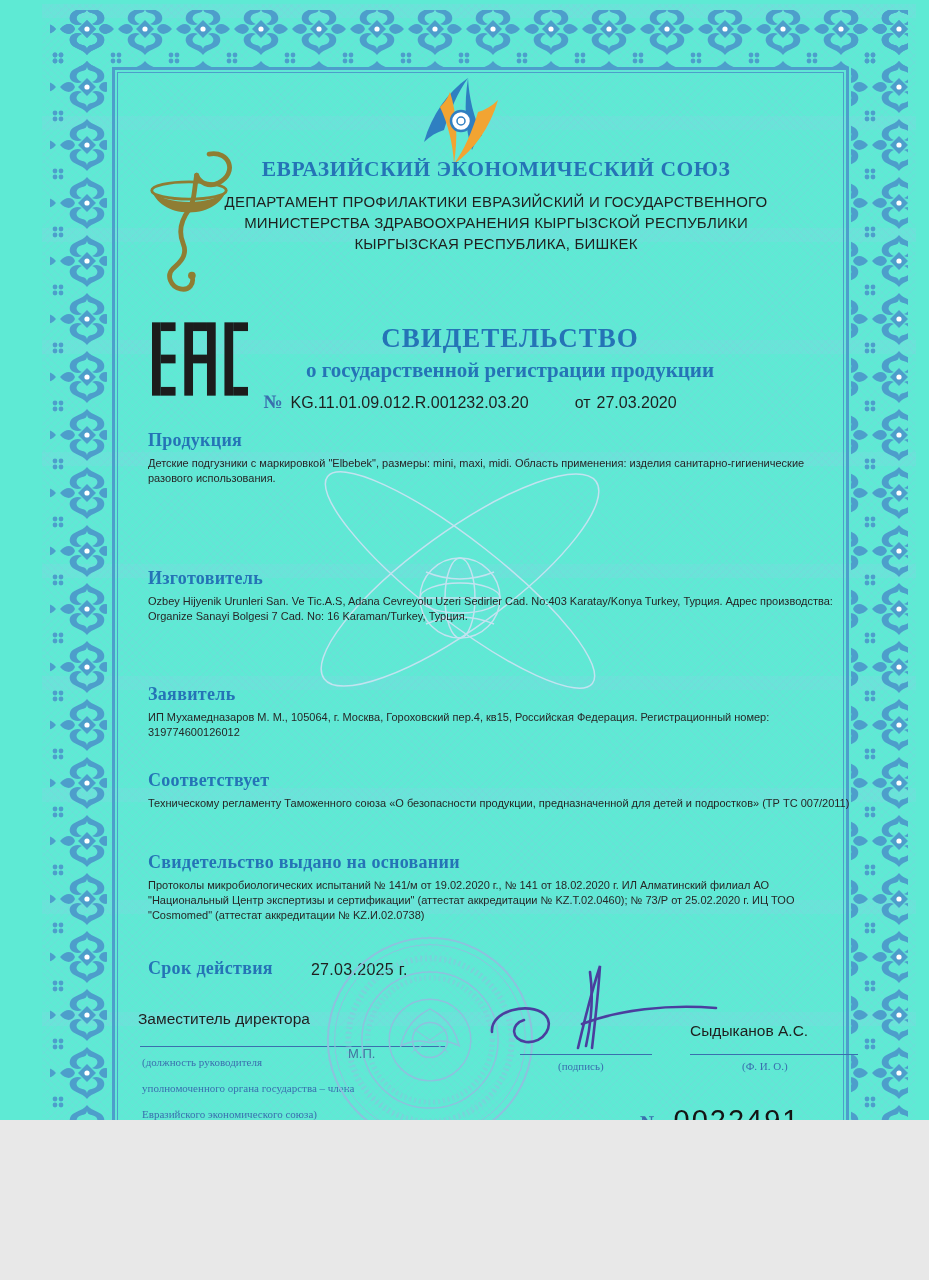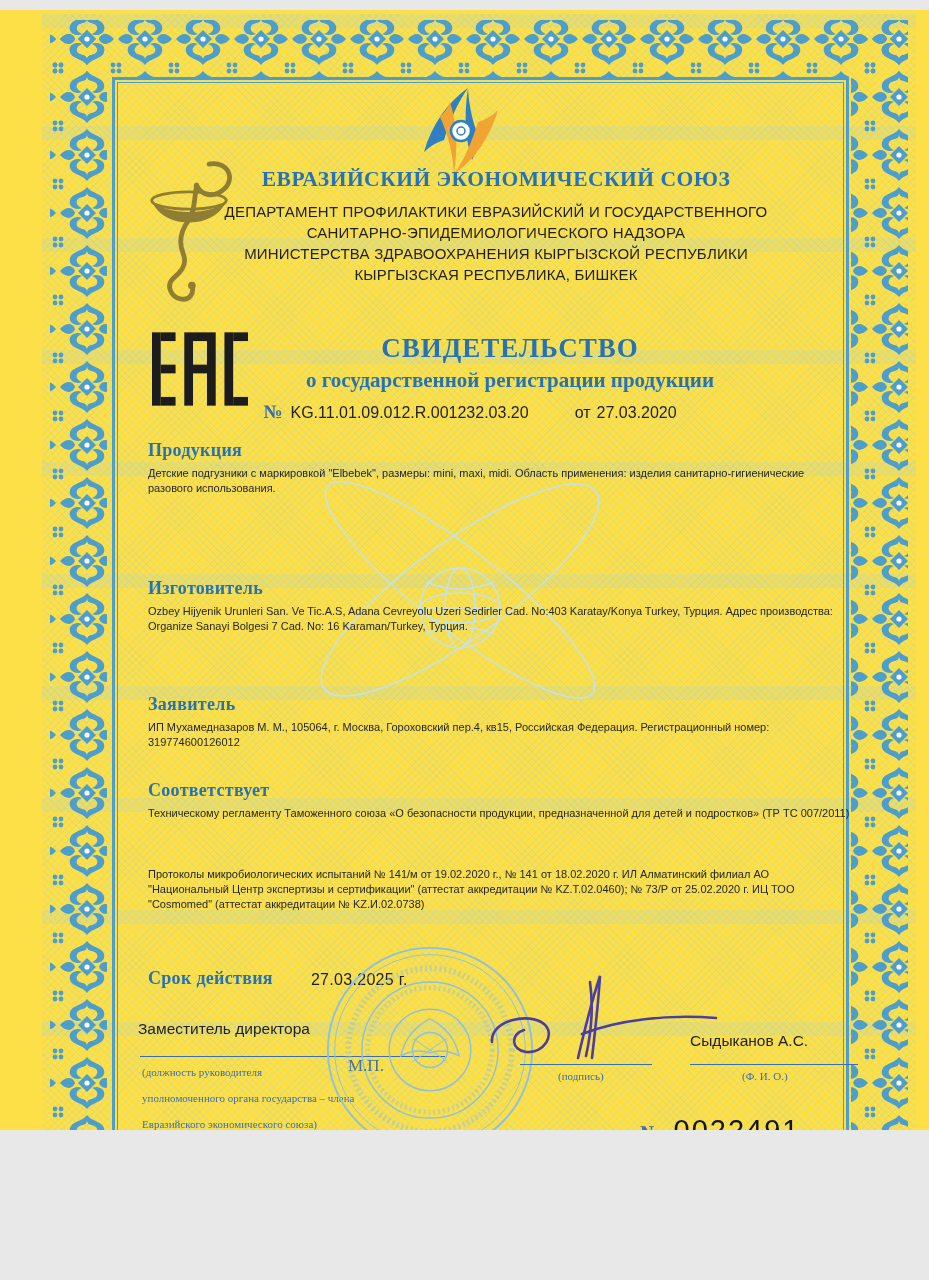--- a/index.html
+++ b/index.html
@@ -1,18 +1,18 @@
 <!DOCTYPE html>
 <html style="--orn: #4d9ecb; --headblue: #2573b6; --noteblue: #3a6fae; --ink: #262626; --stamp: #8ec1de; --sig: #4b3e9e; --gold: #8f7d33; --eac: #1c1c1c; --eaeu_blue: #2f7fc1; --eaeu_orange: #f2a432;"><head>
 <meta charset="utf-8">
 <style>
   html,body{margin:0;padding:0;background:#e8e8e8;}
   .page{
-    position:relative;width:929px;height:1120px;margin:10px auto;
-    background:#fde047;overflow:hidden;
+    position:relative;width:929px;height:1120px;margin:0 auto;
+    background:#5eead4;overflow:hidden;
     font-family:"Liberation Sans",sans-serif;color:var(--ink);
   }
   .texture{
     position:absolute;left:42px;top:4px;width:874px;height:1238px;
     background:
       repeating-linear-gradient(45deg, rgba(140,195,225,0.16) 0 1px, transparent 1px 5px),
       repeating-linear-gradient(-45deg, rgba(140,195,225,0.16) 0 1px, transparent 1px 5px),
       repeating-linear-gradient(180deg, rgba(150,205,235,0.18) 0 14px, rgba(255,255,255,0) 14px 112px);
   }
   .border-svg{position:absolute;left:0;top:0;}
@@ -42,21 +42,21 @@
   .section{position:absolute;left:148px;width:702px;}
   .sec-h{font-family:"Liberation Serif",serif;font-weight:bold;font-size:18px;color:var(--headblue);letter-spacing:0.3px;}
   .sec-b{margin:5px 0 0 0;font-size:11px;line-height:1.38;color:#262626;}
   .validity-date{display:inline-block;margin-left:38px;font-family:"Liberation Sans",sans-serif;font-weight:normal;font-size:16px;color:#1f1f1f;vertical-align:-1px;}
 
   .sig-left-title{position:absolute;left:138px;top:1010px;font-size:15.5px;color:#1f1f1f;}
   .uline{position:absolute;border-bottom:1px solid var(--noteblue);height:0;}
   .small-note{font-family:"Liberation Serif",serif;font-size:11px;color:var(--noteblue);position:absolute;}
   .sig-name{position:absolute;left:690px;top:1022px;width:170px;text-align:left;font-size:15.5px;color:#1f1f1f;}
   .stamp-wrap{position:absolute;left:323px;top:933px;z-index:2;}
-  .mp-label{position:absolute;left:348px;top:1046px;font-family:Liberation Serif, serif;font-size:17px;color:#41759e;z-index:3;}
+  .mp-label{position:absolute;left:348px;top:1046px;font-family:Liberation Sans, sans-serif;font-size:13px;color:#41759e;z-index:3;}
   .sig-wrap{position:absolute;left:478px;top:958px;z-index:3;}
 
   .doc-number{position:absolute;left:640px;top:1104px;z-index:3;}
   .doc-number .num-sign{font-size:21px;}
   .doc-number .digits{font-size:29px;color:#141414;letter-spacing:2px;}
 </style>
 </head>
 <body>
 
 <div class="page">
@@ -119,21 +119,20 @@
       </g>
       <ellipse cx="45" cy="52" rx="39" ry="9" fill="none" stroke="var(--gold)" stroke-width="3"></ellipse>
       <path d="M6 52 C18 68 72 68 84 52 C80 64 66 75 45 75 C24 75 10 64 6 52 Z" fill="var(--gold)"></path>
       <circle cx="48" cy="141" r="4" fill="var(--gold)"></circle>
     </svg>
 
     <div class="hdr-block">
       <div class="union-title">ЕВРАЗИЙСКИЙ ЭКОНОМИЧЕСКИЙ СОЮЗ</div>
       <div class="dept">
         <div>ДЕПАРТАМЕНТ ПРОФИЛАКТИКИ ЕВРАЗИЙСКИЙ И ГОСУДАРСТВЕННОГО</div>
-        <div>САНИТАРНО-ЭПИДЕМИОЛОГИЧЕСКОГО НАДЗОРА</div>
         <div>МИНИСТЕРСТВА ЗДРАВООХРАНЕНИЯ КЫРГЫЗСКОЙ РЕСПУБЛИКИ</div>
         <div>КЫРГЫЗСКАЯ РЕСПУБЛИКА, БИШКЕК</div>
       </div>
     </div>
 
 
     <svg style="position:absolute;left:152px;top:318px;" width="96" height="82" viewBox="0 0 110 84" aria-hidden="true">
       <g fill="var(--eac)">
         <rect x="0" y="0" width="10" height="84"></rect>
         <rect x="10" y="0" width="17" height="10"></rect>
@@ -172,20 +171,21 @@
       <div class="sec-h">Заявитель</div>
       <p class="sec-b">ИП Мухамедназаров М. М., 105064, г. Москва, Гороховский пер.4, кв15, Российская Федерация. Регистрационный номер: 319774600126012</p>
     </div>
 
     <div class="section" style="top:770px;">
       <div class="sec-h">Соответствует</div>
       <p class="sec-b">Техническому регламенту Таможенного союза «О безопасности продукции, предназначенной для детей и подростков» (ТР ТС 007/2011)</p>
     </div>
 
     <div class="section" style="top:852px;">
+      <div class="sec-h">Свидетельство выдано на основании</div>
       <p class="sec-b">Протоколы микробиологических испытаний № 141/м от 19.02.2020 г., № 141 от 18.02.2020 г. ИЛ Алматинский филиал АО "Национальный Центр экспертизы и сертификации" (аттестат аккредитации № KZ.T.02.0460); № 73/Р от 25.02.2020 г. ИЦ ТОО "Cosmomed" (аттестат аккредитации № KZ.И.02.0738)</p>
     </div>
 
     <div class="section" style="top:958px;">
       <div class="sec-h"><span>Срок действия</span><span class="validity-date">27.03.2025 г.</span></div>
     </div>
 
     <svg class="stamp-wrap" width="214" height="214" viewBox="0 0 220 220" aria-hidden="true">
       <g fill="none" stroke="var(--stamp)">
         <circle cx="110" cy="110" r="105" stroke-width="2"></circle>

